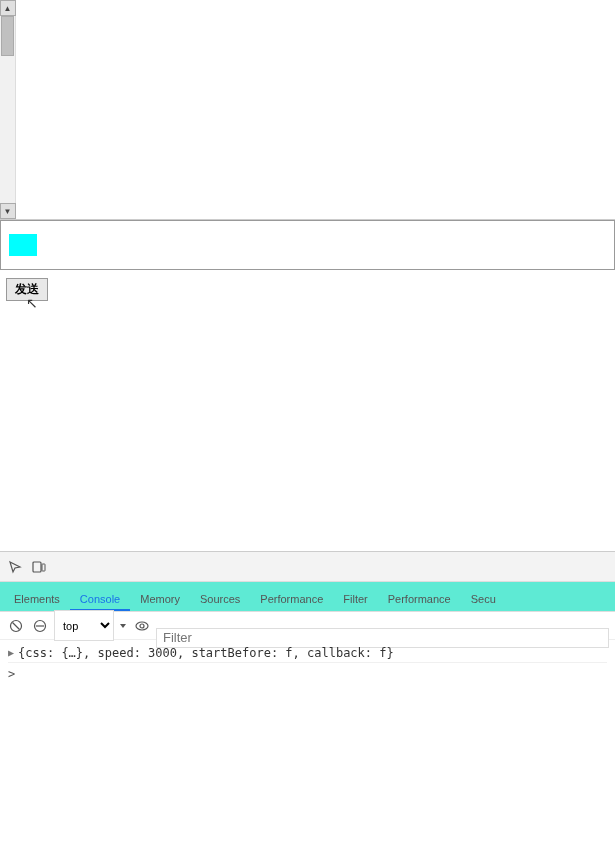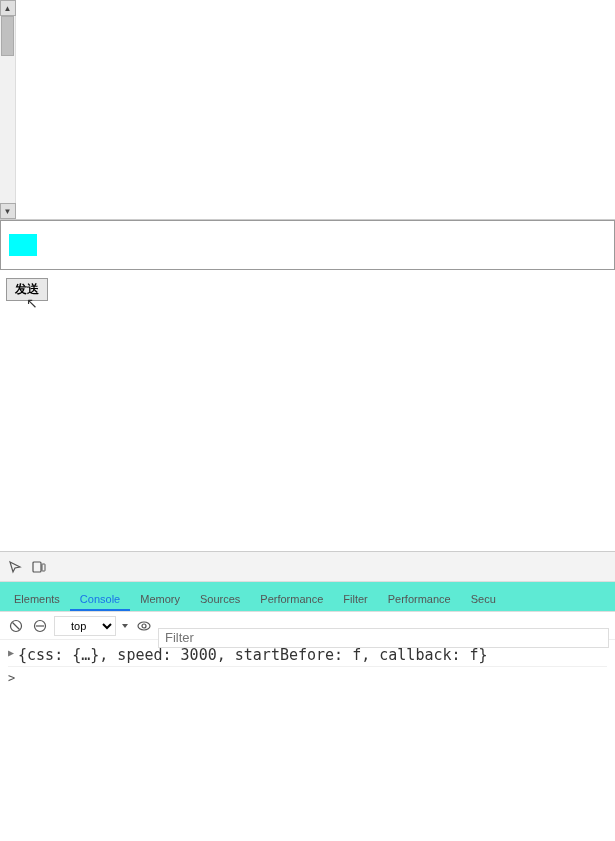--- a/index.html
+++ b/index.html
@@ -202,25 +202,25 @@
       cursor: pointer;
       display: flex;
       align-items: center;
       justify-content: center;
       font-size: 12px;
       color: #555;
       border-radius: 2px;
     }
 
     .context-select {
-      height: 20px;
+      height: 31px;
       border: 1px solid #ddd;
       font-size: 11px;
       background: #fff;
-      padding: 0 12px;
+      padding: 0 4px;
       min-width: 60px;
       cursor: pointer;
     }
 
     .filter-input {
       height: 20px;
       border: 1px solid #ddd;
       font-size: 13px;
       padding: 0 6px;
       flex: 1;
@@ -247,21 +247,21 @@
     .console-log-entry .triangle {
       color: #777;
       font-size: 10px;
       cursor: pointer;
       user-select: none;
       flex-shrink: 0;
       margin-top: 1px;
     }
 
     .console-log-entry .log-text {
-      font-size: 15px;
+      font-size: 12px;
       font-family: monospace;
       color: #333;
     }
 
     .console-prompt {
       display: flex;
       align-items: center;
       padding: 4px 0;
       gap: 4px;
     }

